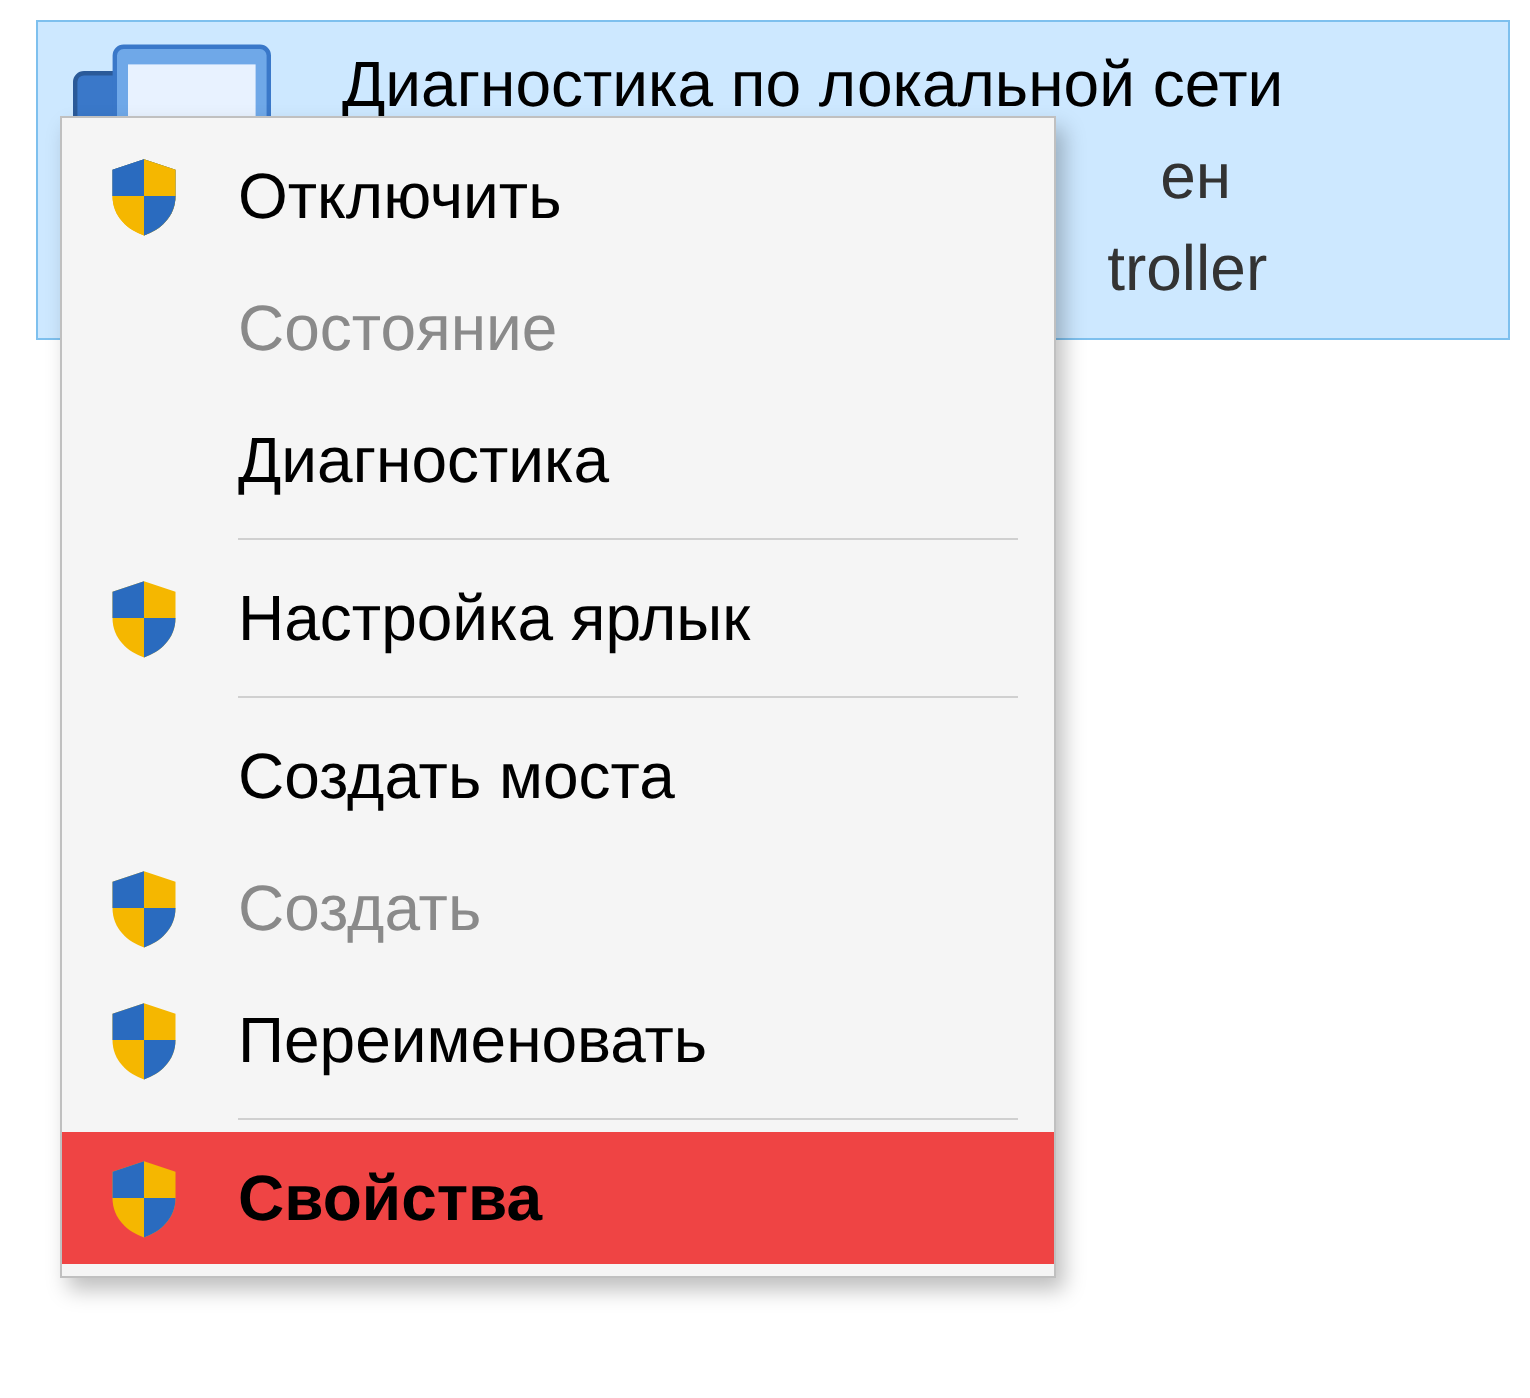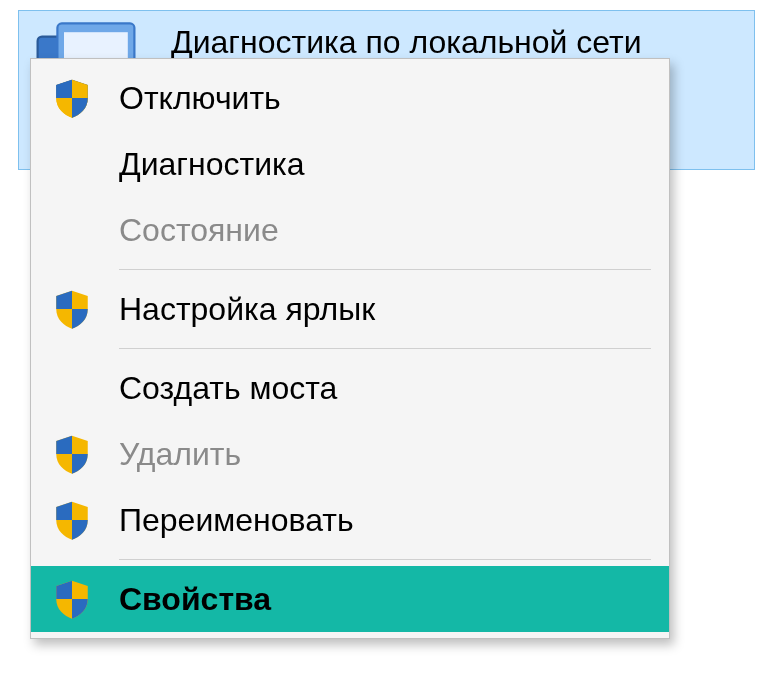--- a/index.html
+++ b/index.html
@@ -39,38 +39,38 @@
     white-space: nowrap;
   }
   .network-text .line1 { color: #000; }
   .network-text .line2 { color: #333; }
   .network-text .line3 { color: #333; }
 
   .context-menu {
     position: absolute;
     top: 58px;
     left: 30px;
-    width: 640px;
+    width: 498px;
     background: #f5f5f5;
     border: 1px solid #c0c0c0;
     box-shadow: 4px 6px 10px rgba(0,0,0,0.25);
     padding: 6px 0;
   }
   .menu-item {
     display: flex;
     align-items: center;
     height: 66px;
     padding: 0 18px;
     font-size: 32px;
     color: #000;
     cursor: default;
     gap: 24px;
   }
   .menu-item.disabled { color: #8a8a8a; }
-  .menu-item.hovered { background: #14b8a6; }
+  .menu-item.hovered { background: #ef4444; }
   .menu-item.bold .label { font-weight: 600; }
   .icon-slot {
     width: 46px;
     height: 46px;
     flex: 0 0 46px;
     display: flex;
     align-items: center;
     justify-content: center;
   }
   .separator {
@@ -109,28 +109,28 @@
           <path d="M16 16 H28 V16 C28 24 22 29 16 31 V16 Z" fill="#f5b700"></path>
           <path d="M16 2 L28 6 V16 H16 Z" fill="#f5b700"></path>
           <path d="M4 16 H16 V31 C10 29 4 24 4 16 Z" fill="#f5b700"></path>
           <path d="M16 2 L4 6 V16 H16 Z" fill="#2a6bbf"></path>
           <path d="M16 16 H28 C28 24 22 29 16 31 Z" fill="#2a6bbf"></path>
         </svg>
     </span>
     <span class="label">Отключить</span>
   </div>
 
+  <div class="menu-item disabled">
+    <span class="icon-slot"></span>
+    <span class="label">Состояние</span>
+  </div>
+
   <div class="menu-item">
     <span class="icon-slot"></span>
     <span class="label">Диагностика</span>
-  </div>
-
-  <div class="menu-item disabled">
-    <span class="icon-slot"></span>
-    <span class="label">Состояние</span>
   </div>
 
   <div class="separator"></div>
 
   <div class="menu-item">
     <span class="icon-slot">
       <svg class="shield" viewBox="0 0 32 32">
           <path d="M16 2 L28 6 V16 C28 24 22 29 16 31 C10 29 4 24 4 16 V6 Z" fill="#f5b700"></path>
           <path d="M16 2 L4 6 V16 H16 Z" fill="#2a6bbf"></path>
           <path d="M16 16 H28 C28 24 22 29 16 31 Z" fill="#2a6bbf"></path>
@@ -147,21 +147,21 @@
   </div>
 
   <div class="menu-item disabled">
     <span class="icon-slot">
       <svg class="shield" viewBox="0 0 32 32">
           <path d="M16 2 L28 6 V16 C28 24 22 29 16 31 C10 29 4 24 4 16 V6 Z" fill="#f5b700"></path>
           <path d="M16 2 L4 6 V16 H16 Z" fill="#2a6bbf"></path>
           <path d="M16 16 H28 C28 24 22 29 16 31 Z" fill="#2a6bbf"></path>
         </svg>
     </span>
-    <span class="label">Удалить</span>
+    <span class="label">Создать</span>
   </div>
 
   <div class="menu-item">
     <span class="icon-slot">
       <svg class="shield" viewBox="0 0 32 32">
           <path d="M16 2 L28 6 V16 C28 24 22 29 16 31 C10 29 4 24 4 16 V6 Z" fill="#f5b700"></path>
           <path d="M16 2 L4 6 V16 H16 Z" fill="#2a6bbf"></path>
           <path d="M16 16 H28 C28 24 22 29 16 31 Z" fill="#2a6bbf"></path>
         </svg>
     </span>

